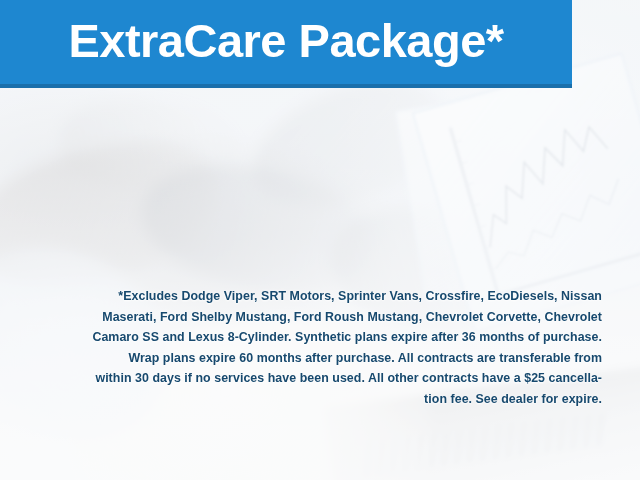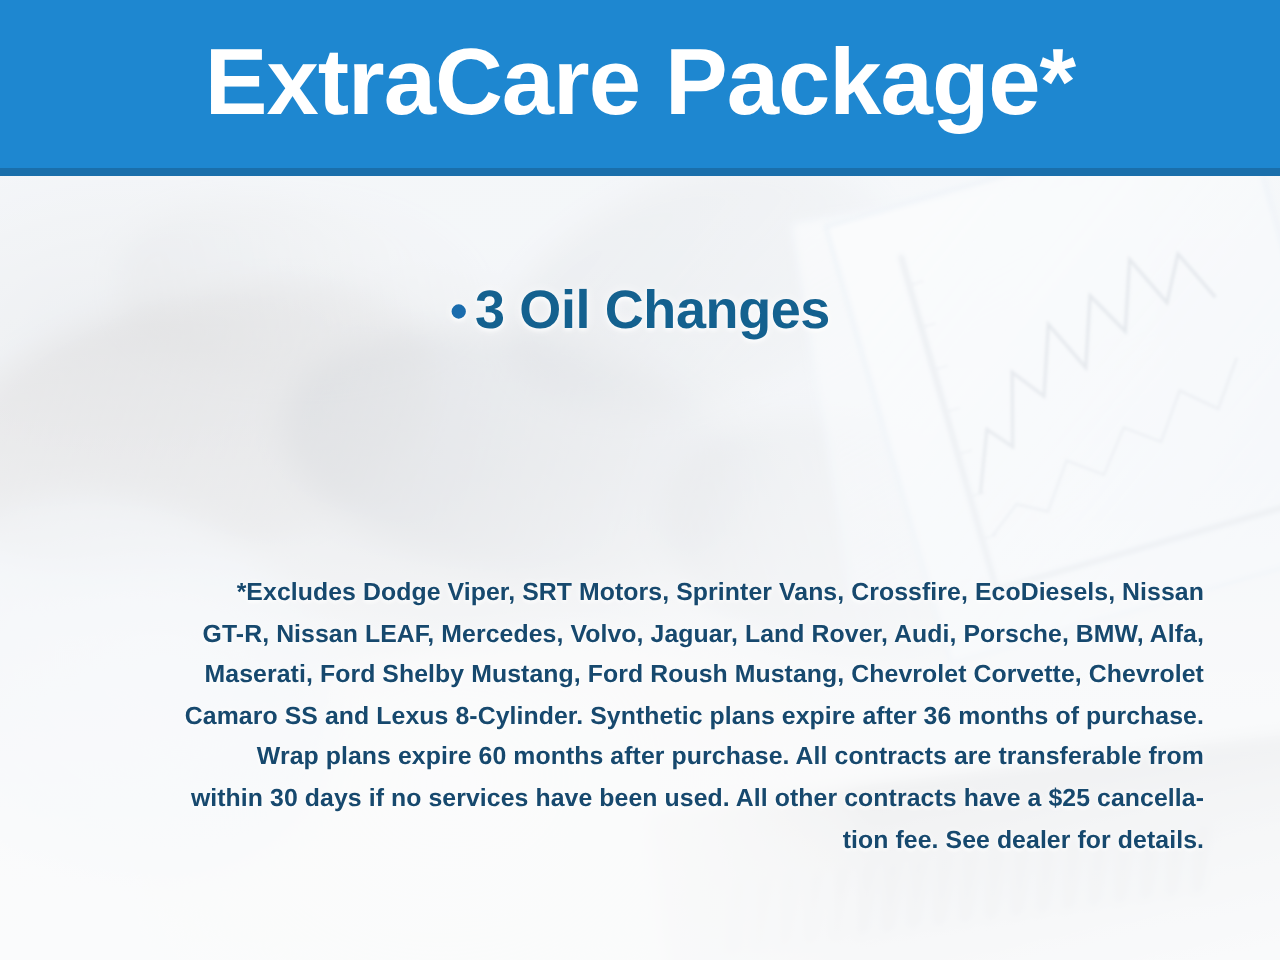--- a/index.html
+++ b/index.html
@@ -174,21 +174,21 @@
     position: absolute;
     inset: 0;
     background: rgba(247,249,251,0.46);
   }
 
   
   .header-banner {
     position: absolute;
     left: 0;
     top: 0;
-    width: 640px;
+    width: 572px;
     height: 84px;
     background: #1e87d0;
     border-bottom: 4px solid #1a6fab;
     display: flex;
     align-items: center;
     justify-content: center;
     z-index: 5;
   }
   .header-title {
     color: #ffffff;
@@ -281,28 +281,24 @@
 
     <div class="veil"></div>
     <div class="veil2"></div>
   </div>
 
   <div class="header-banner">
     <div class="header-title">ExtraCare Package*</div>
   </div>
 
   <div class="benefits">
-    <div class="benefit-line">
-      <span class="dot">•</span><span>3 Oil Changes</span>
-    </div>
   </div>
 
   <div class="disclaimer">
     <span class="dline">*Excludes Dodge Viper, SRT Motors, Sprinter Vans, Crossfire, EcoDiesels, Nissan</span>
-    <span class="dline">GT-R, Nissan LEAF, Mercedes, Volvo, Jaguar, Land Rover, Audi, Porsche, BMW, Alfa,</span>
     <span class="dline">Maserati, Ford Shelby Mustang, Ford Roush Mustang, Chevrolet Corvette, Chevrolet</span>
     <span class="dline">Camaro SS and Lexus 8-Cylinder. Synthetic plans expire after 36 months of purchase.</span>
     <span class="dline">Wrap plans expire 60 months after purchase. All contracts are transferable from</span>
     <span class="dline">within 30 days if no services have been used. All other contracts have a $25 cancella-</span>
-    <span class="dline">tion fee. See dealer for details.</span>
+    <span class="dline">tion fee. See dealer for expire.</span>
   </div>
 
 </div>
 
 </body></html>

